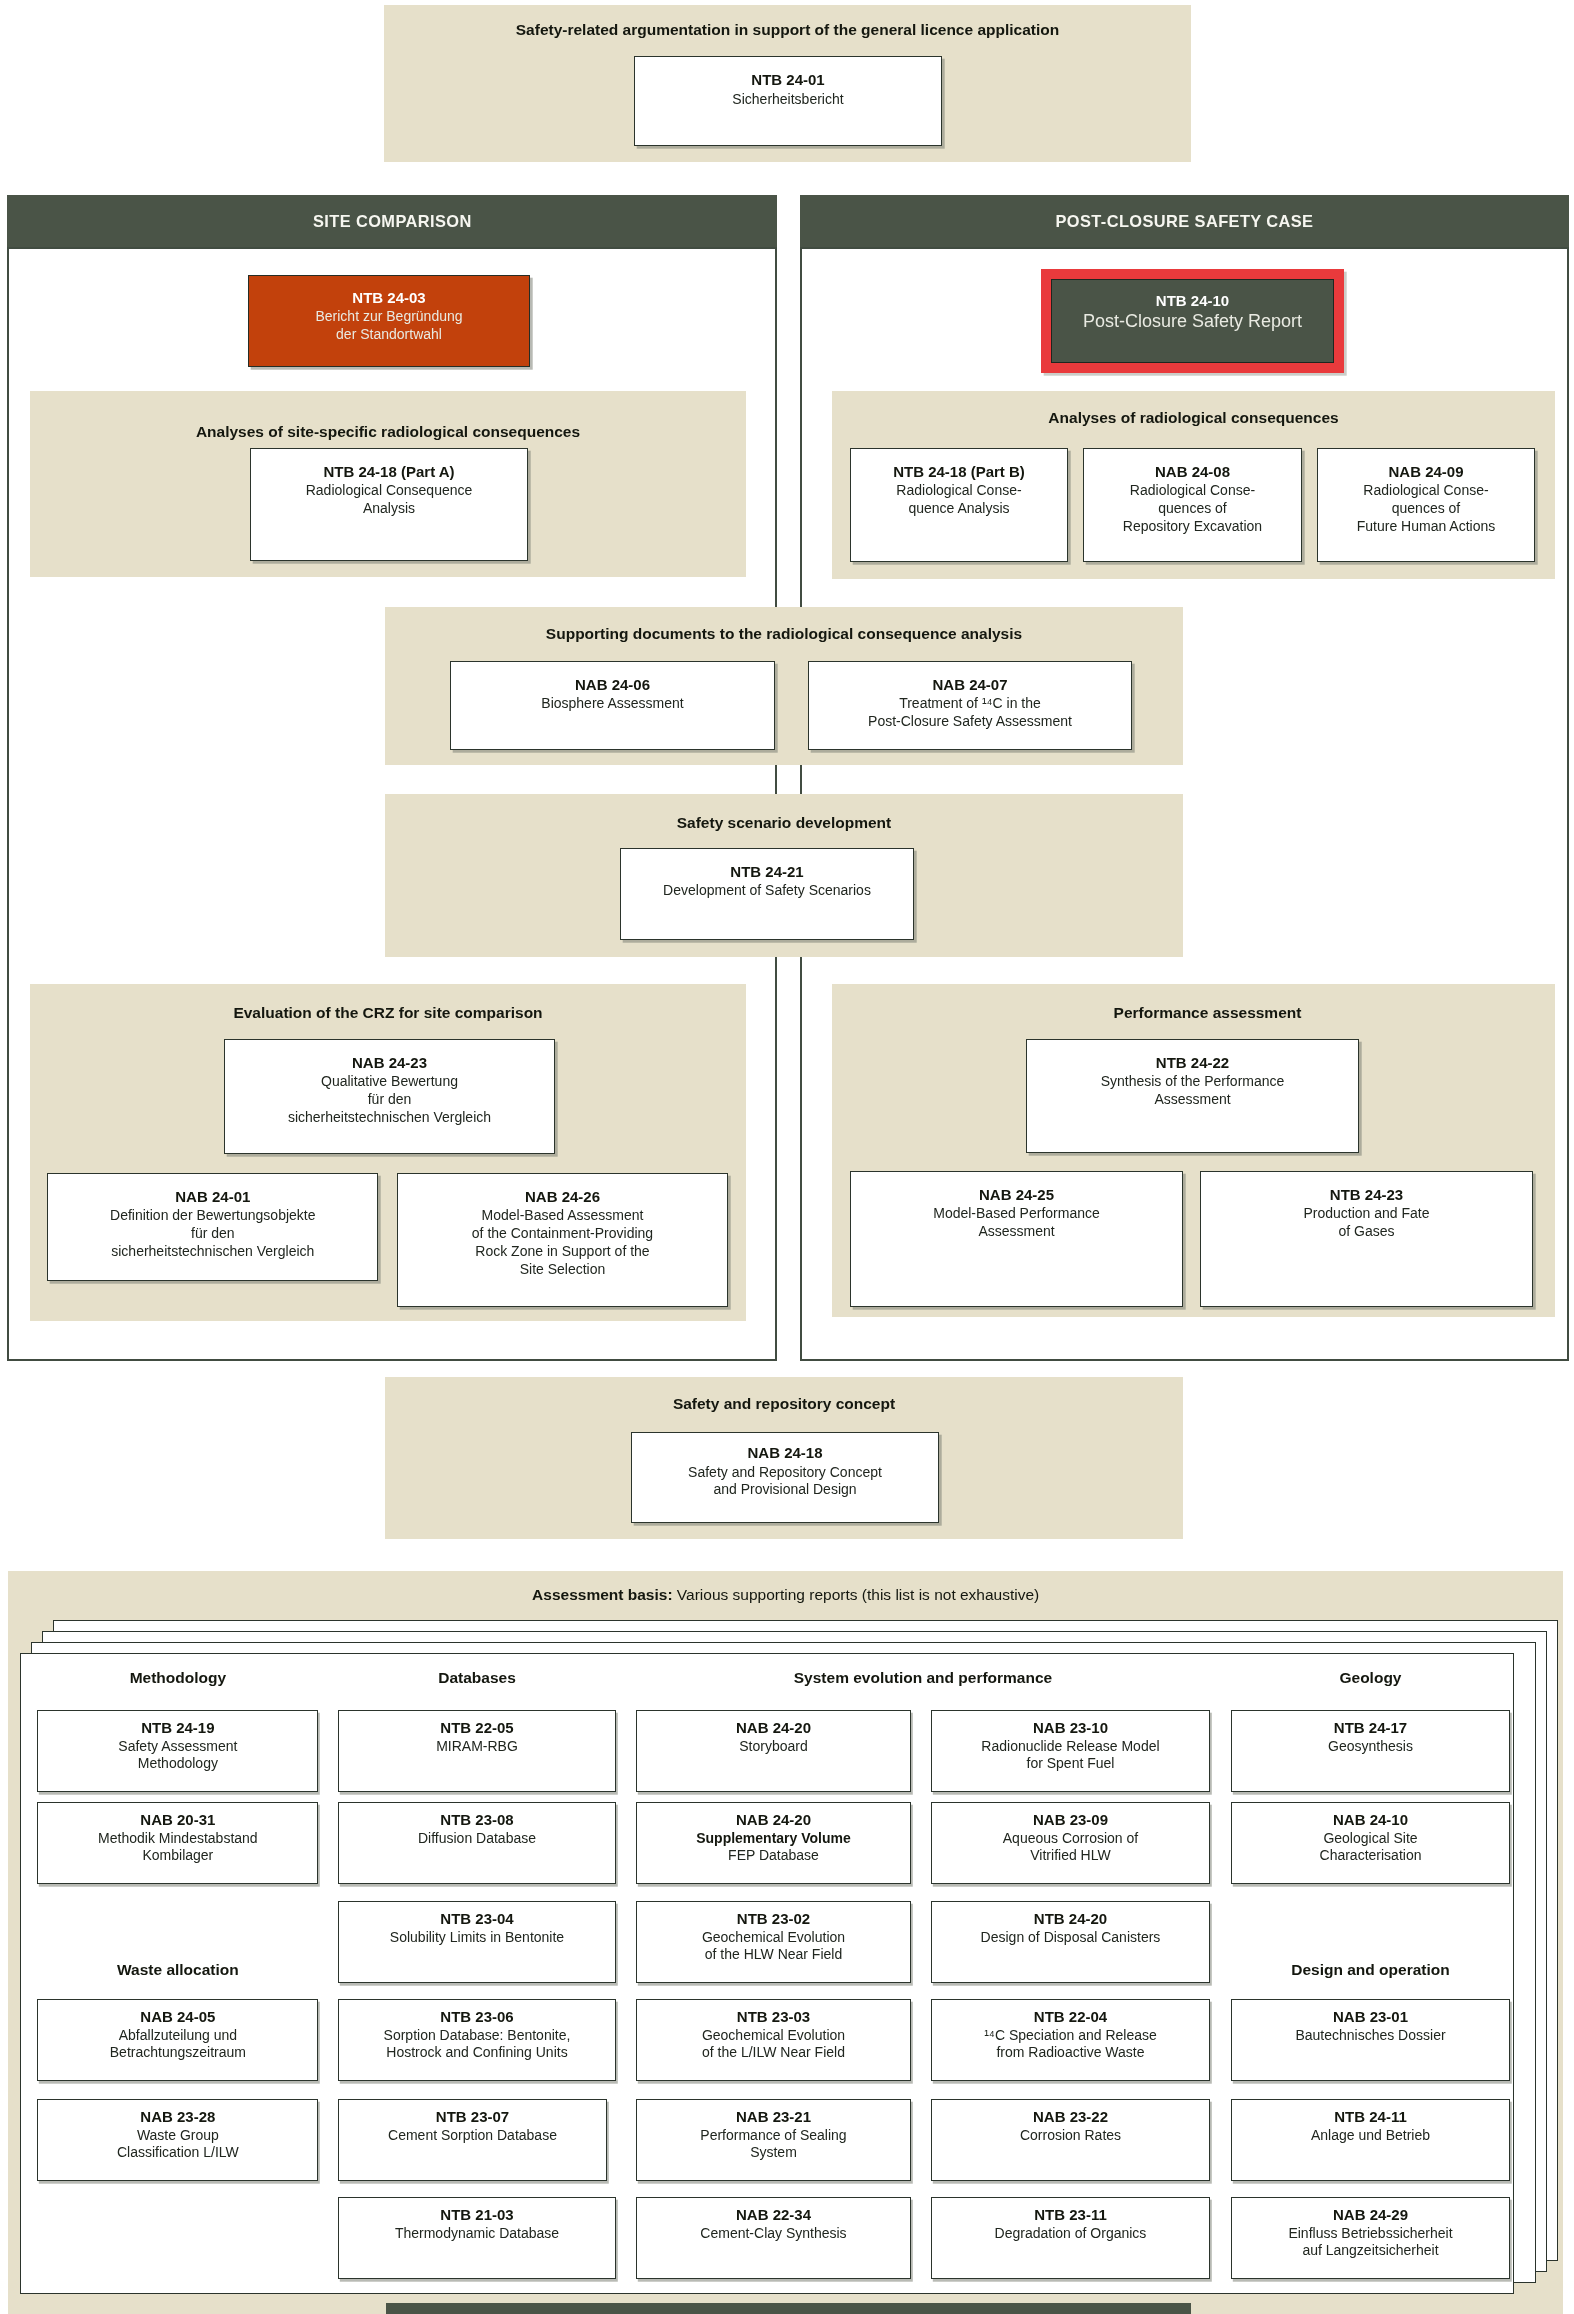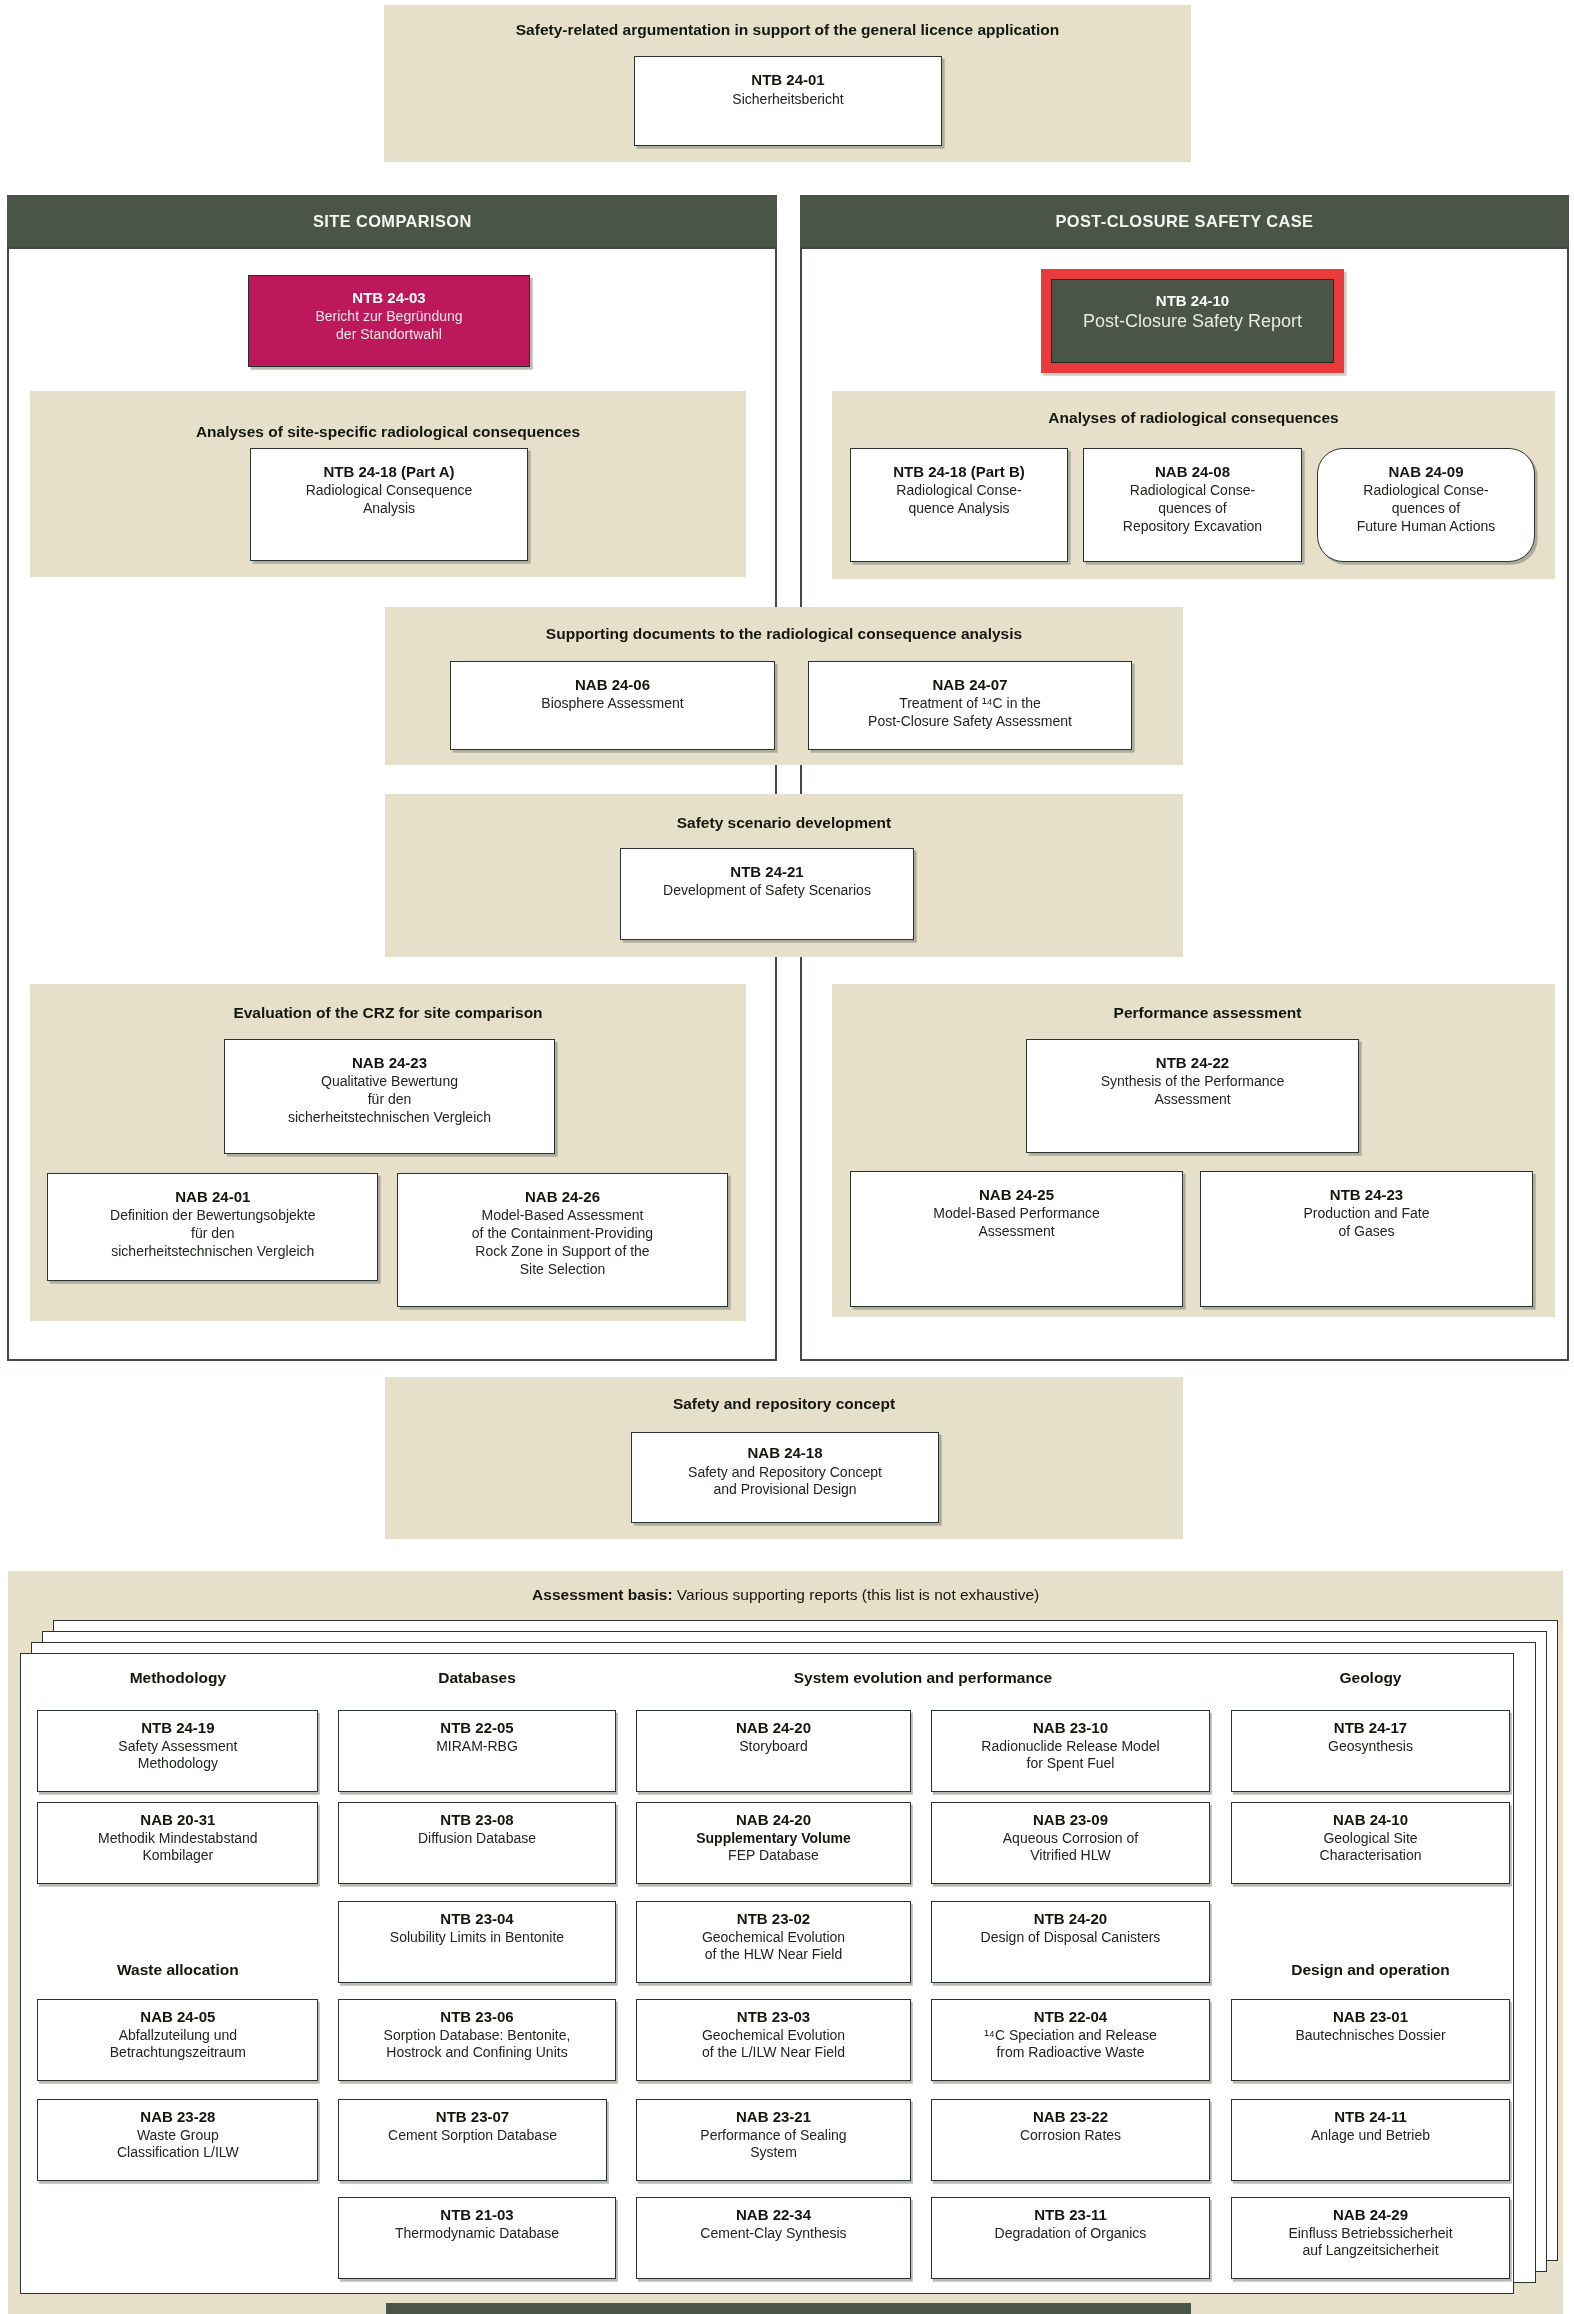--- a/index.html
+++ b/index.html
@@ -15,21 +15,21 @@
     position:absolute; background:#4a5447; color:#f6f6f0; font-weight:bold;
     font-size:16.4px; letter-spacing:0.4px; display:flex; align-items:center; justify-content:center;
   }
   .panel-body { position:absolute; background:#ffffff; border:2.7px solid #414c41; }
   .docbox {
     position:absolute; background:#ffffff; border:1.8px solid #2b342c;
     box-shadow:2.7px 2.7px 0 rgba(125,130,118,.55); text-align:center; padding-top:13.6px;
   }
   .docbox .code { font-weight:bold; font-size:15px; margin-bottom:2.7px; }
   .docbox .sub { font-size:14px; line-height:1.27; white-space:pre-line; color:#20261f; }
-  .docbox.green { background:#be185d; border-color:#252d25; }
+  .docbox.green { background:#c2410c; border-color:#252d25; }
   .docbox.green .code { color:#ffffff; }
   .docbox.green .sub { color:#e9eae2; }
   .red-frame {
     position:absolute; background:#e93a3c; padding:10px;
     box-shadow:2.7px 2.7px 0 rgba(125,130,118,.4);
   }
   .red-frame .green-inner {
     width:100%; height:100%; background:#4a5447; border:0.9px solid #1f261f;
     text-align:center; padding-top:11.8px;
   }
@@ -99,21 +99,21 @@
       <div class="code">NTB 24-18 (Part B)</div>
       <div class="sub">Radiological Conse-
 quence Analysis</div>
     </div>
     <div class="docbox" style="left:251px;top:57px;width:219px;height:114px;">
       <div class="code">NAB 24-08</div>
       <div class="sub">Radiological Conse-
 quences of
 Repository Excavation</div>
     </div>
-    <div class="docbox" style="left:485px;top:57px;width:218px;height:114px;border-radius:26px;">
+    <div class="docbox" style="left:485px;top:57px;width:218px;height:114px;">
       <div class="code">NAB 24-09</div>
       <div class="sub">Radiological Conse-
 quences of
 Future Human Actions</div>
     </div>
   </div>
 
   <div class="beige" style="left:385px;top:607px;width:798px;height:158px;">
     <div class="sec-title" style="padding-top:18px;">Supporting documents to the radiological consequence analysis</div>
     <div class="docbox" style="left:65px;top:54px;width:325px;height:89px;">

